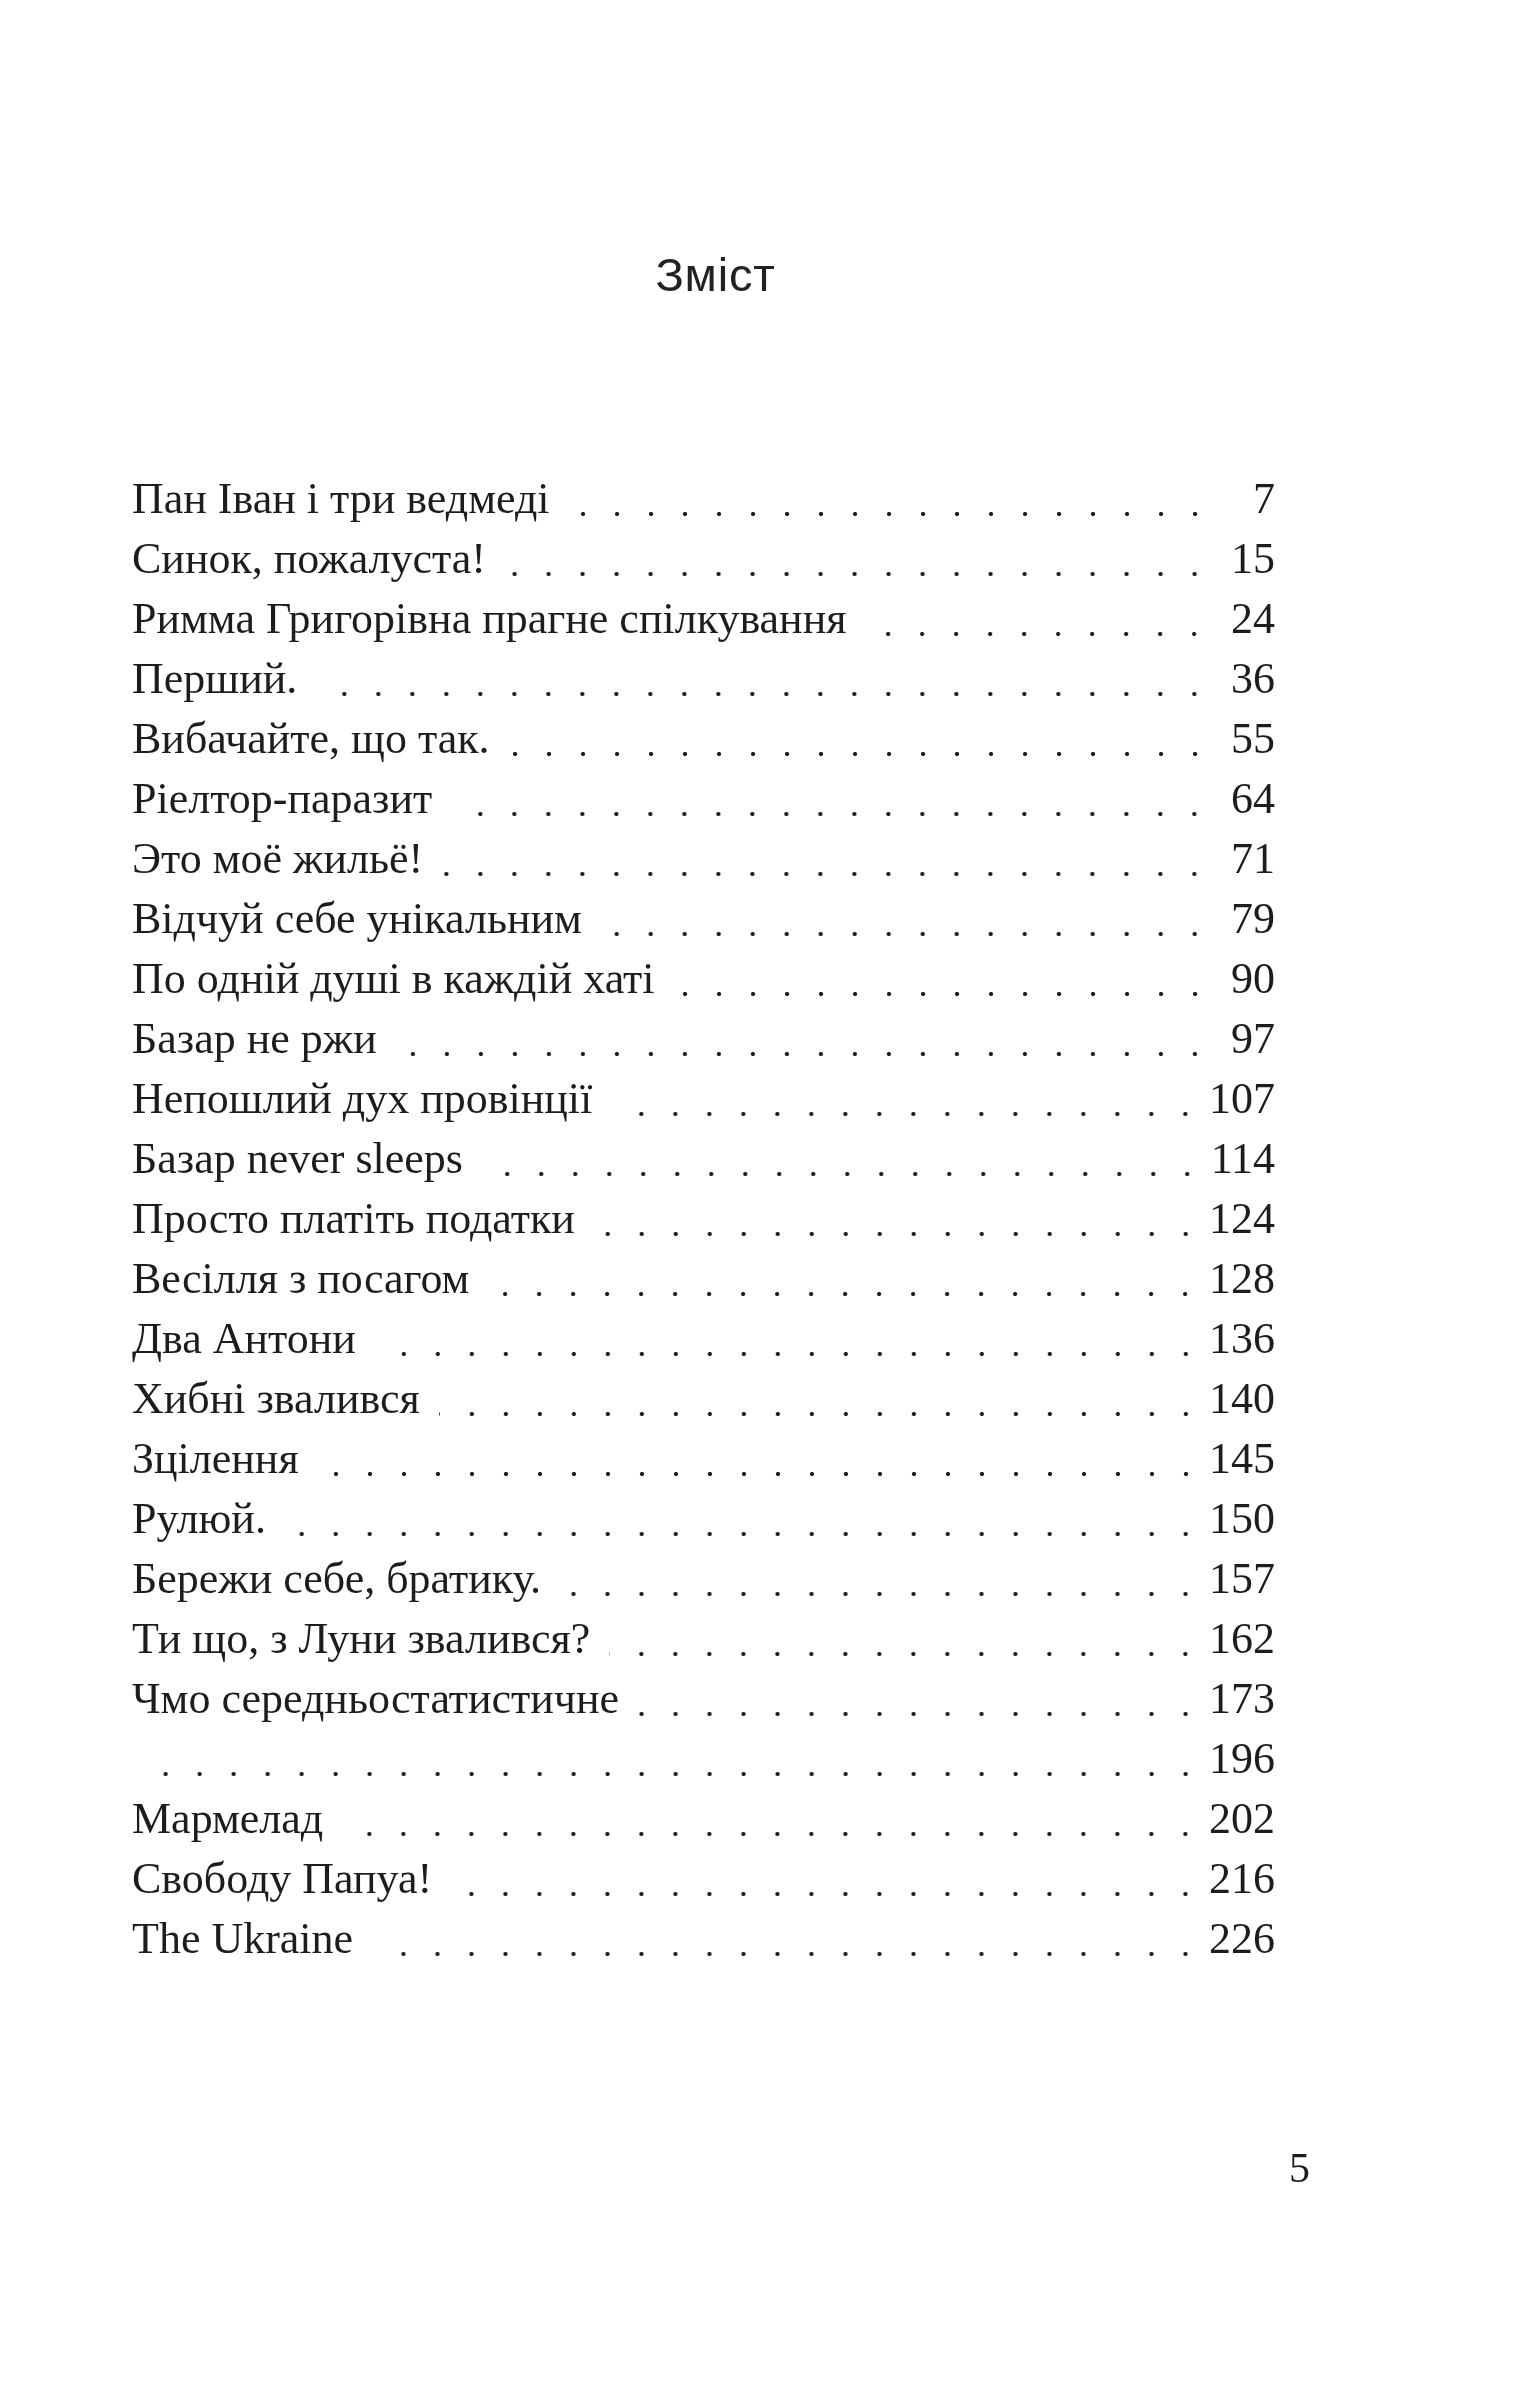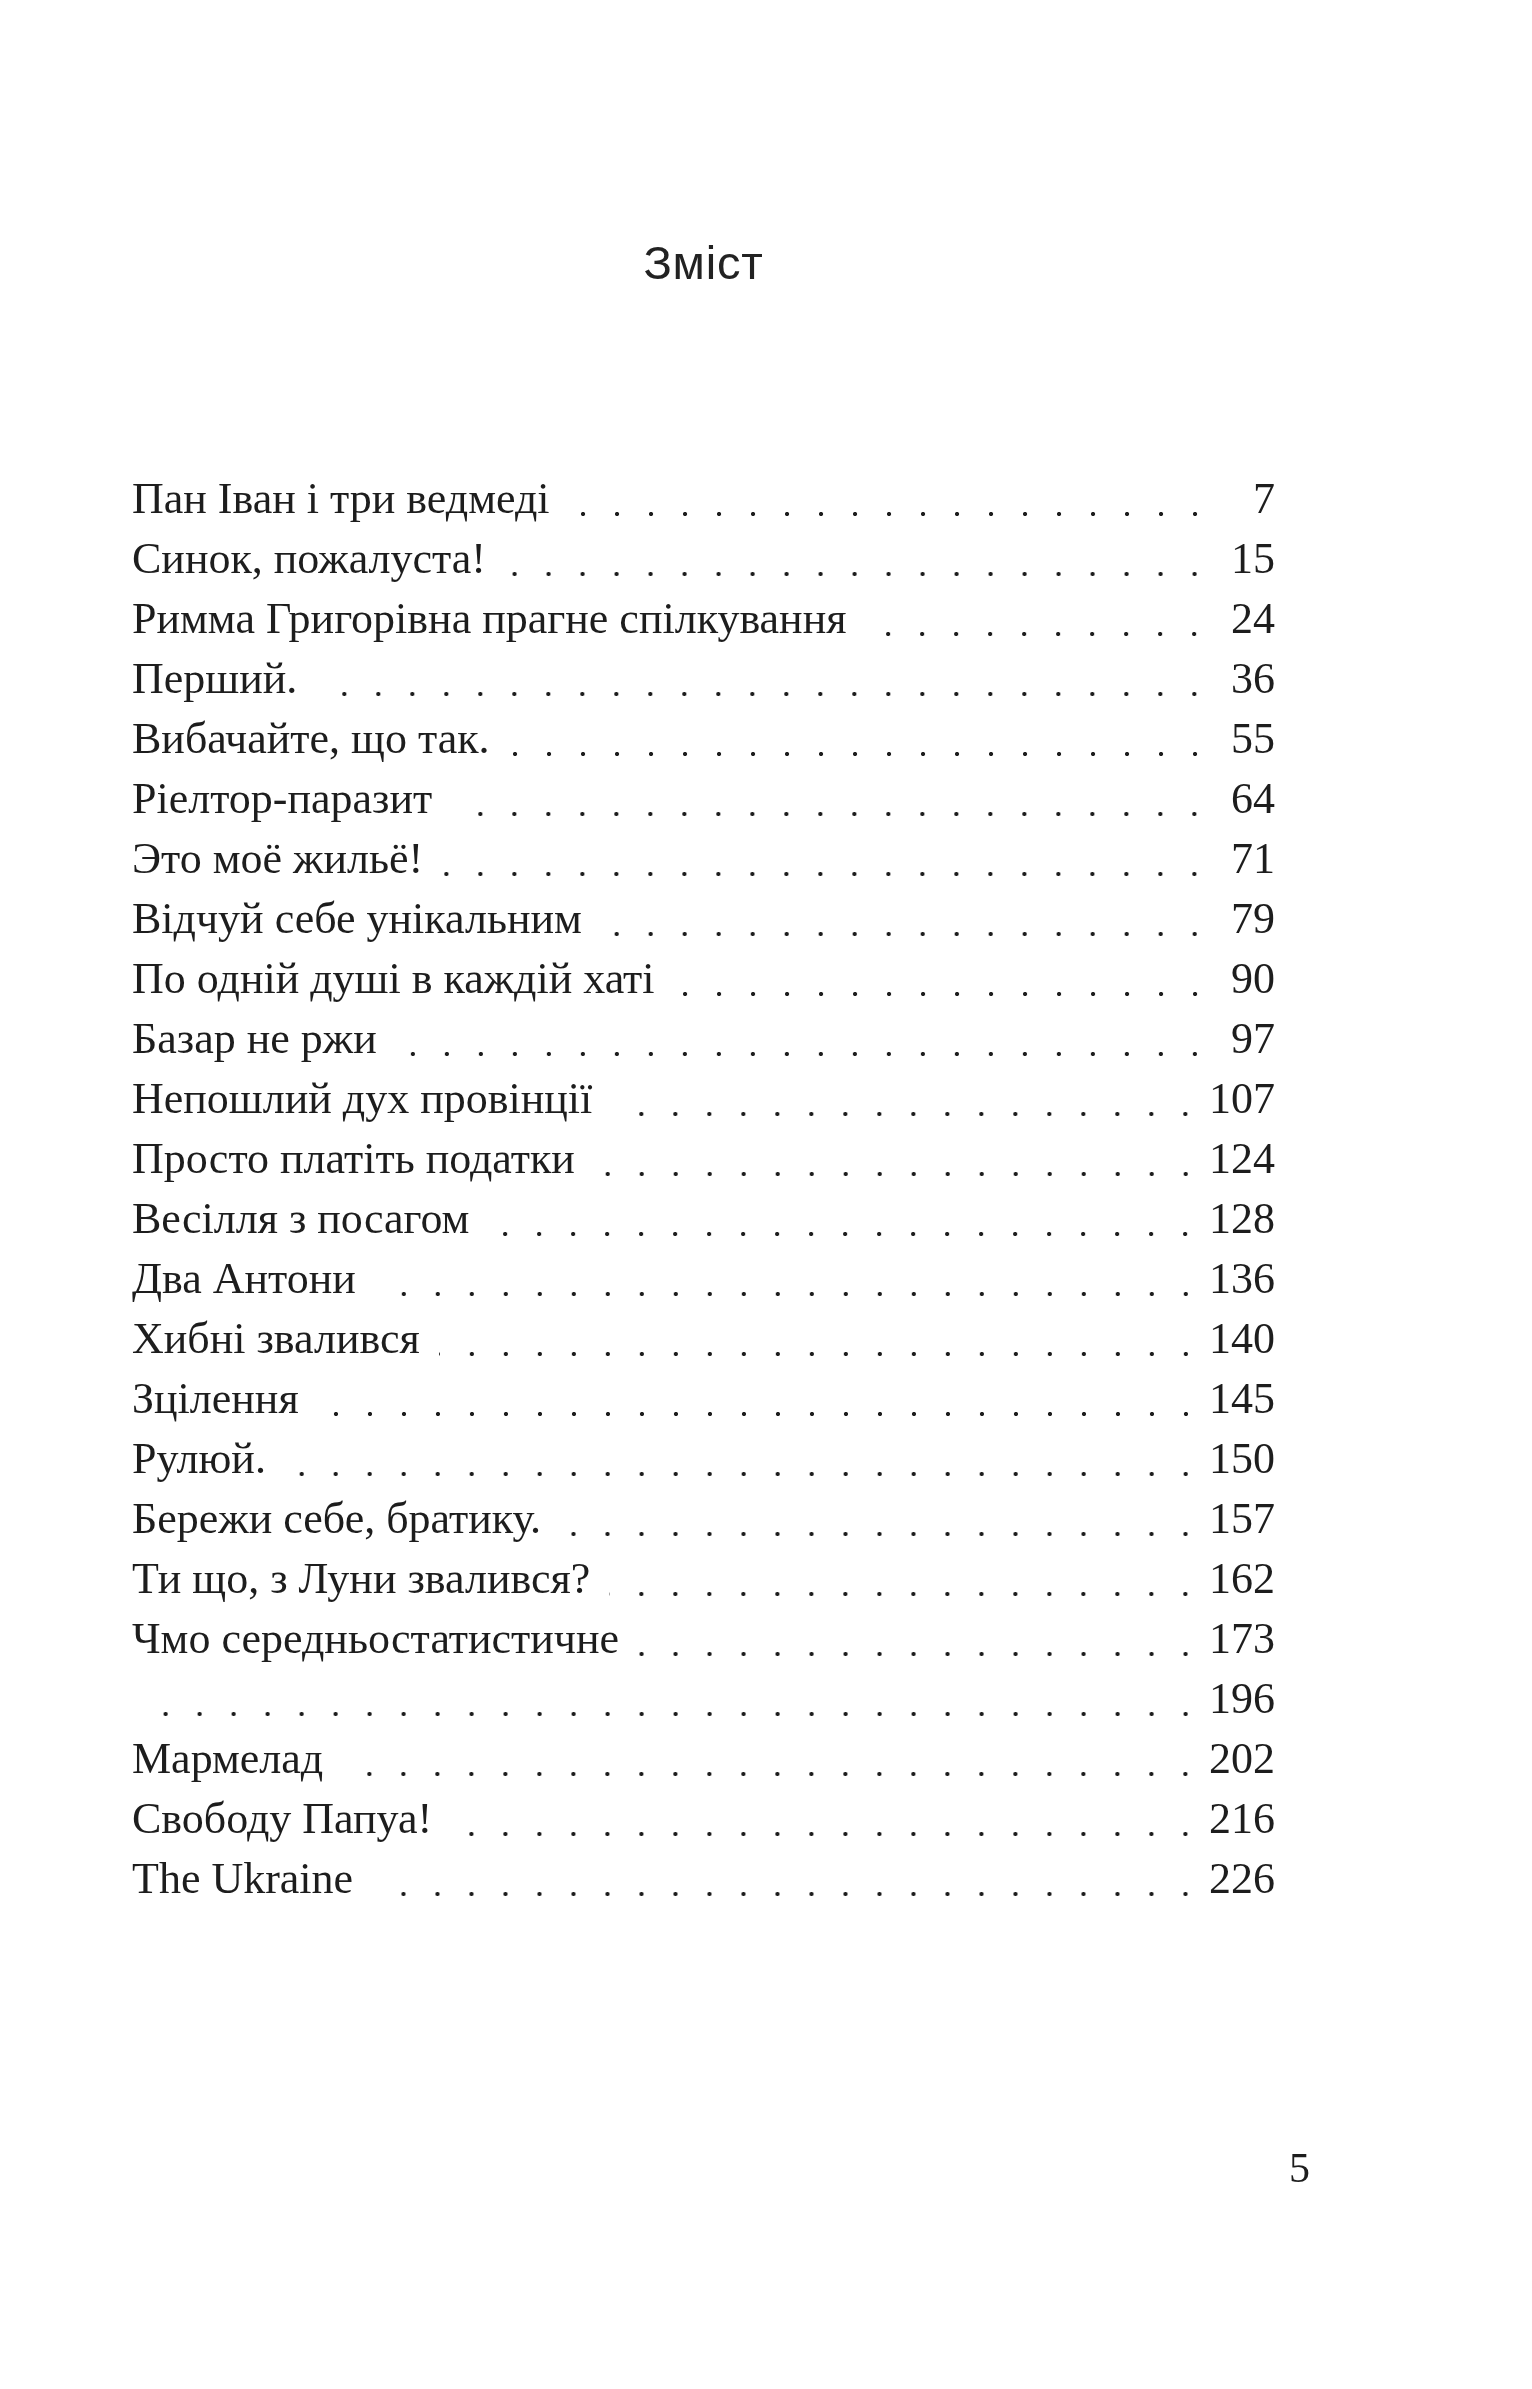--- a/index.html
+++ b/index.html
@@ -20,21 +20,21 @@
     left: 132px;
     top: 0;
     width: 1143px;
     height: 100%;
   }
   .toc-title {
     position: absolute;
     top: 236px;
     left: 0;
     width: 100%;
-    margin: 0;
+    margin: 12px;
     text-align: center;
     font-family: "Liberation Sans", sans-serif;
     font-weight: 400;
     font-size: 47px;
     line-height: 53px;
     letter-spacing: 0.8px;
     color: #222222;
   }
   .toc-list {
     position: absolute;
@@ -144,20 +144,25 @@
     <span class="dot-leader"></span>
     <span class="toc-entry-page">97</span>
   </div>
 
   <div class="toc-row">
     <span class="toc-entry-title">Непошлий дух провінції</span>
     <span class="dot-leader"></span>
     <span class="toc-entry-page">107</span>
   </div>
 
+  <div class="toc-row">
+    <span class="toc-entry-title">Базар never sleeps</span>
+    <span class="dot-leader"></span>
+    <span class="toc-entry-page">114</span>
+  </div>
 
   <div class="toc-row">
     <span class="toc-entry-title">Просто платіть податки</span>
     <span class="dot-leader"></span>
     <span class="toc-entry-page">124</span>
   </div>
 
   <div class="toc-row">
     <span class="toc-entry-title">Весілля з посагом</span>
     <span class="dot-leader"></span>

